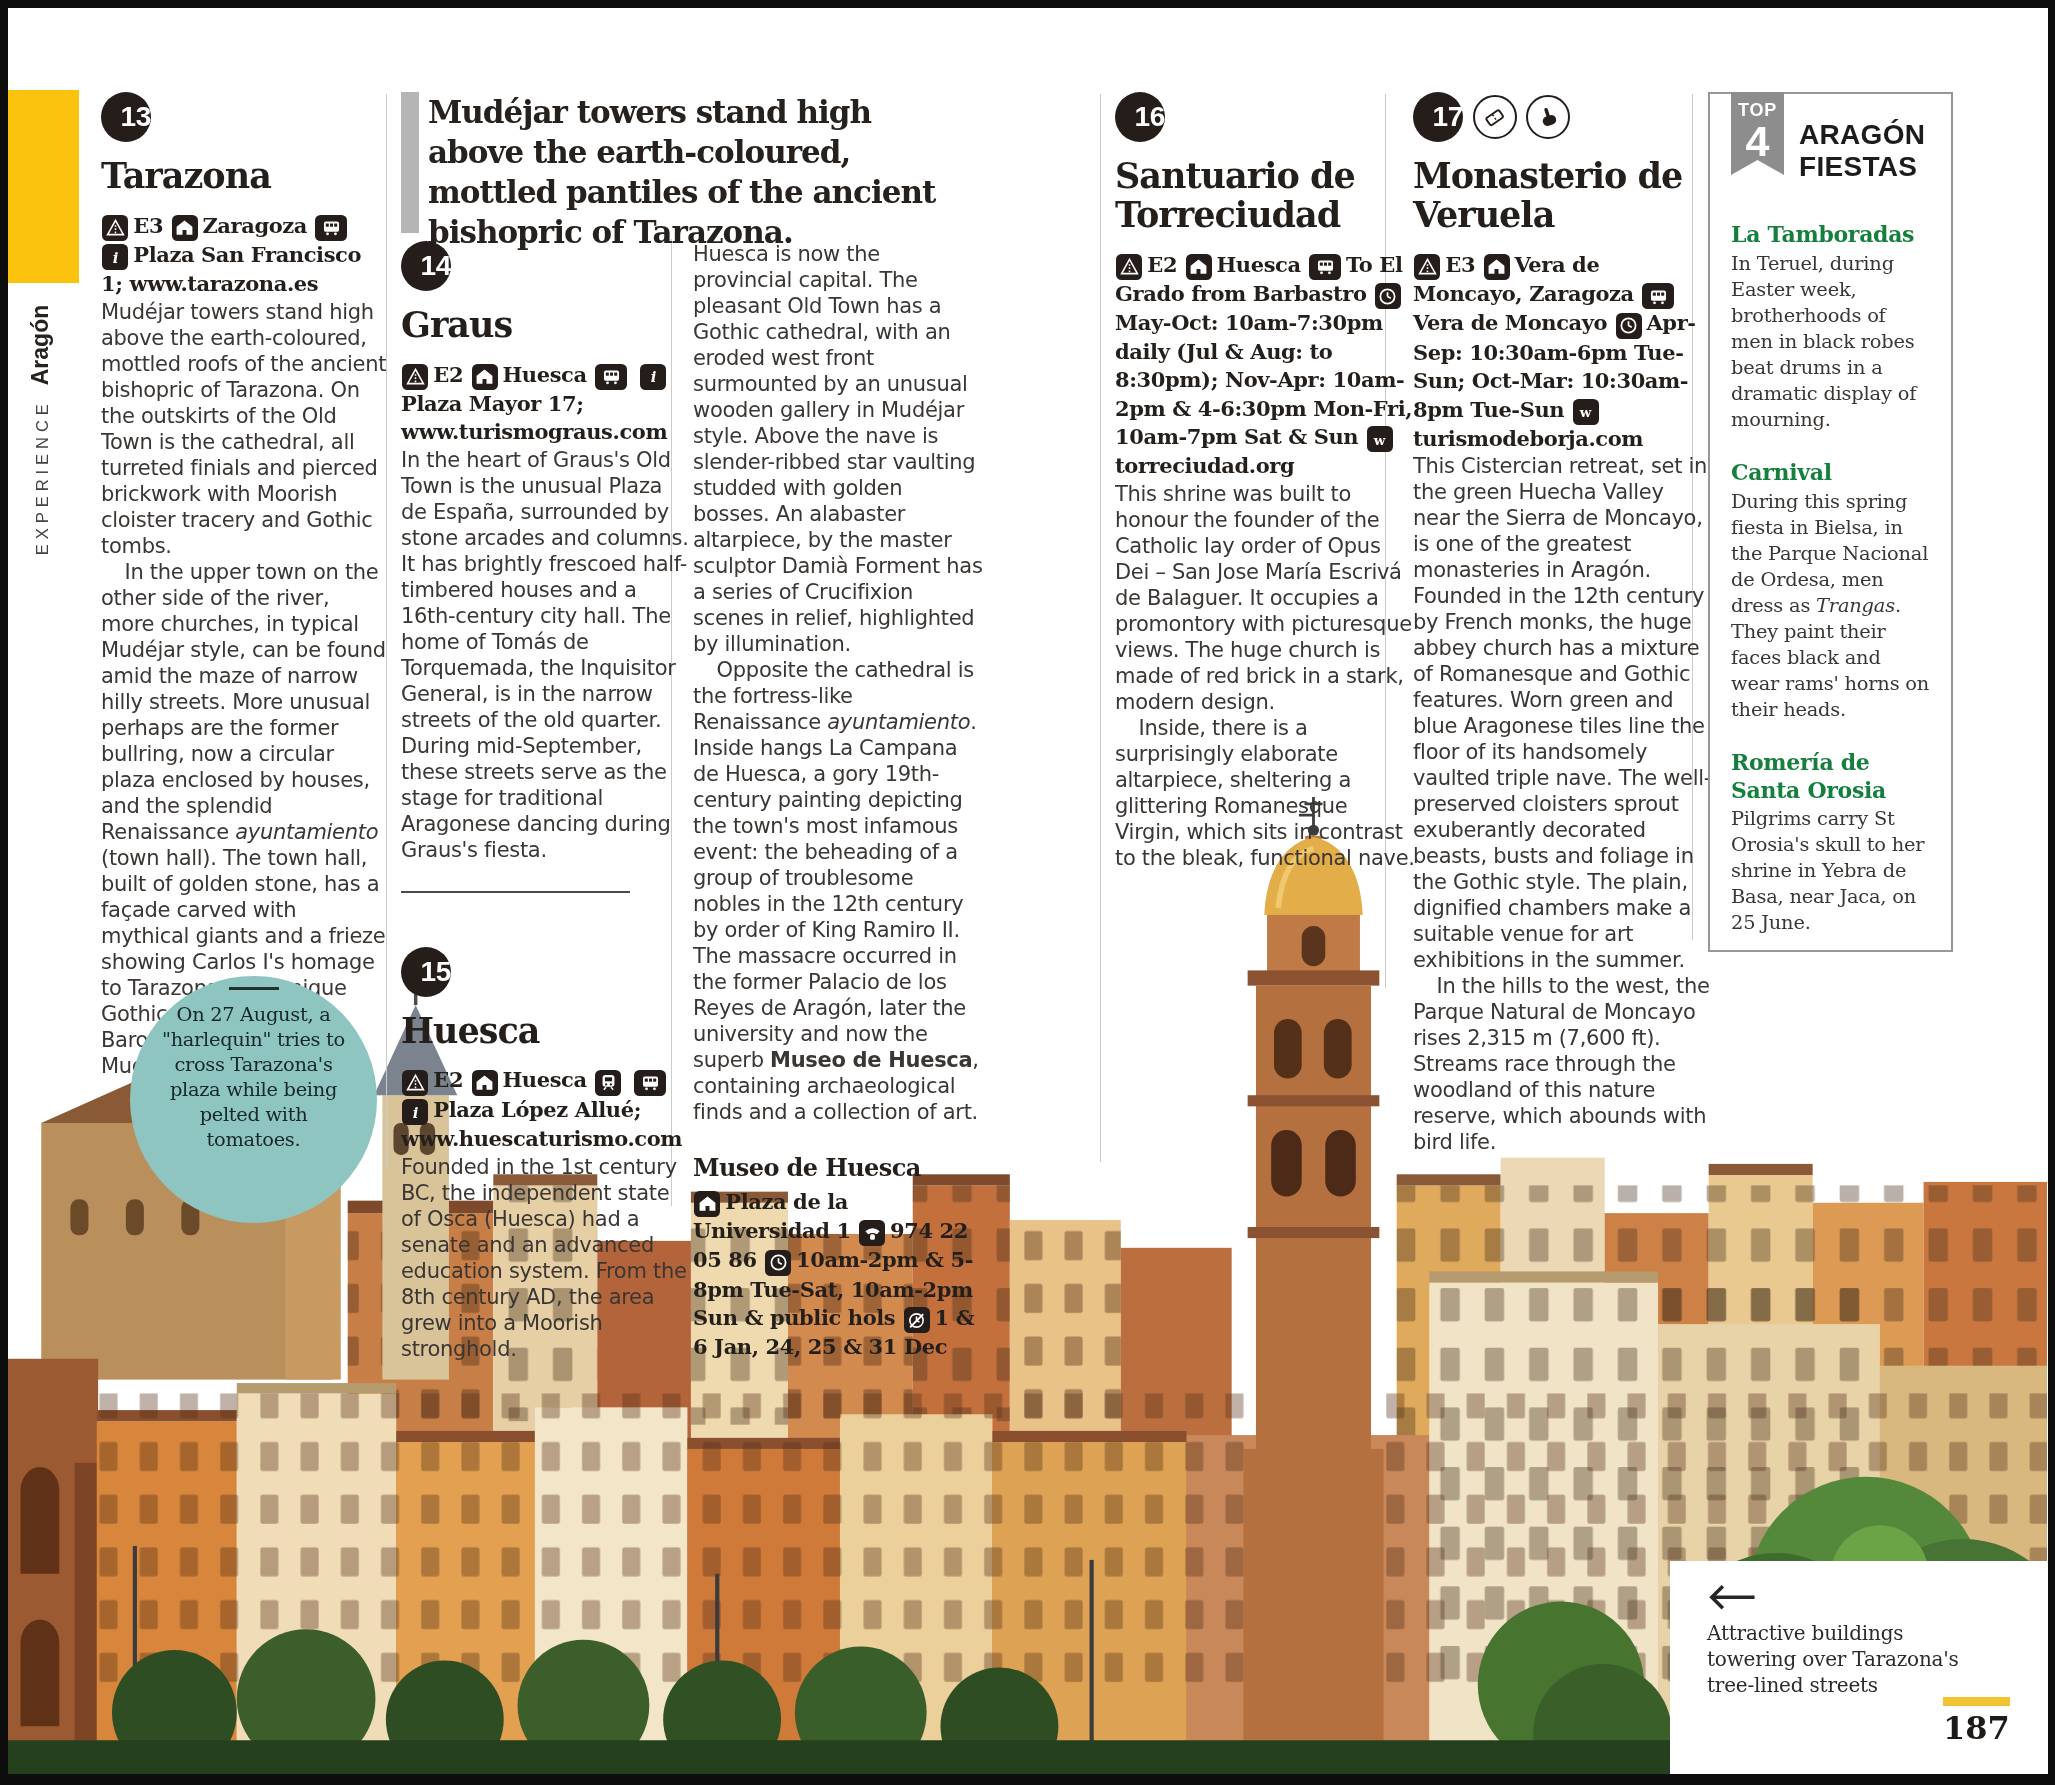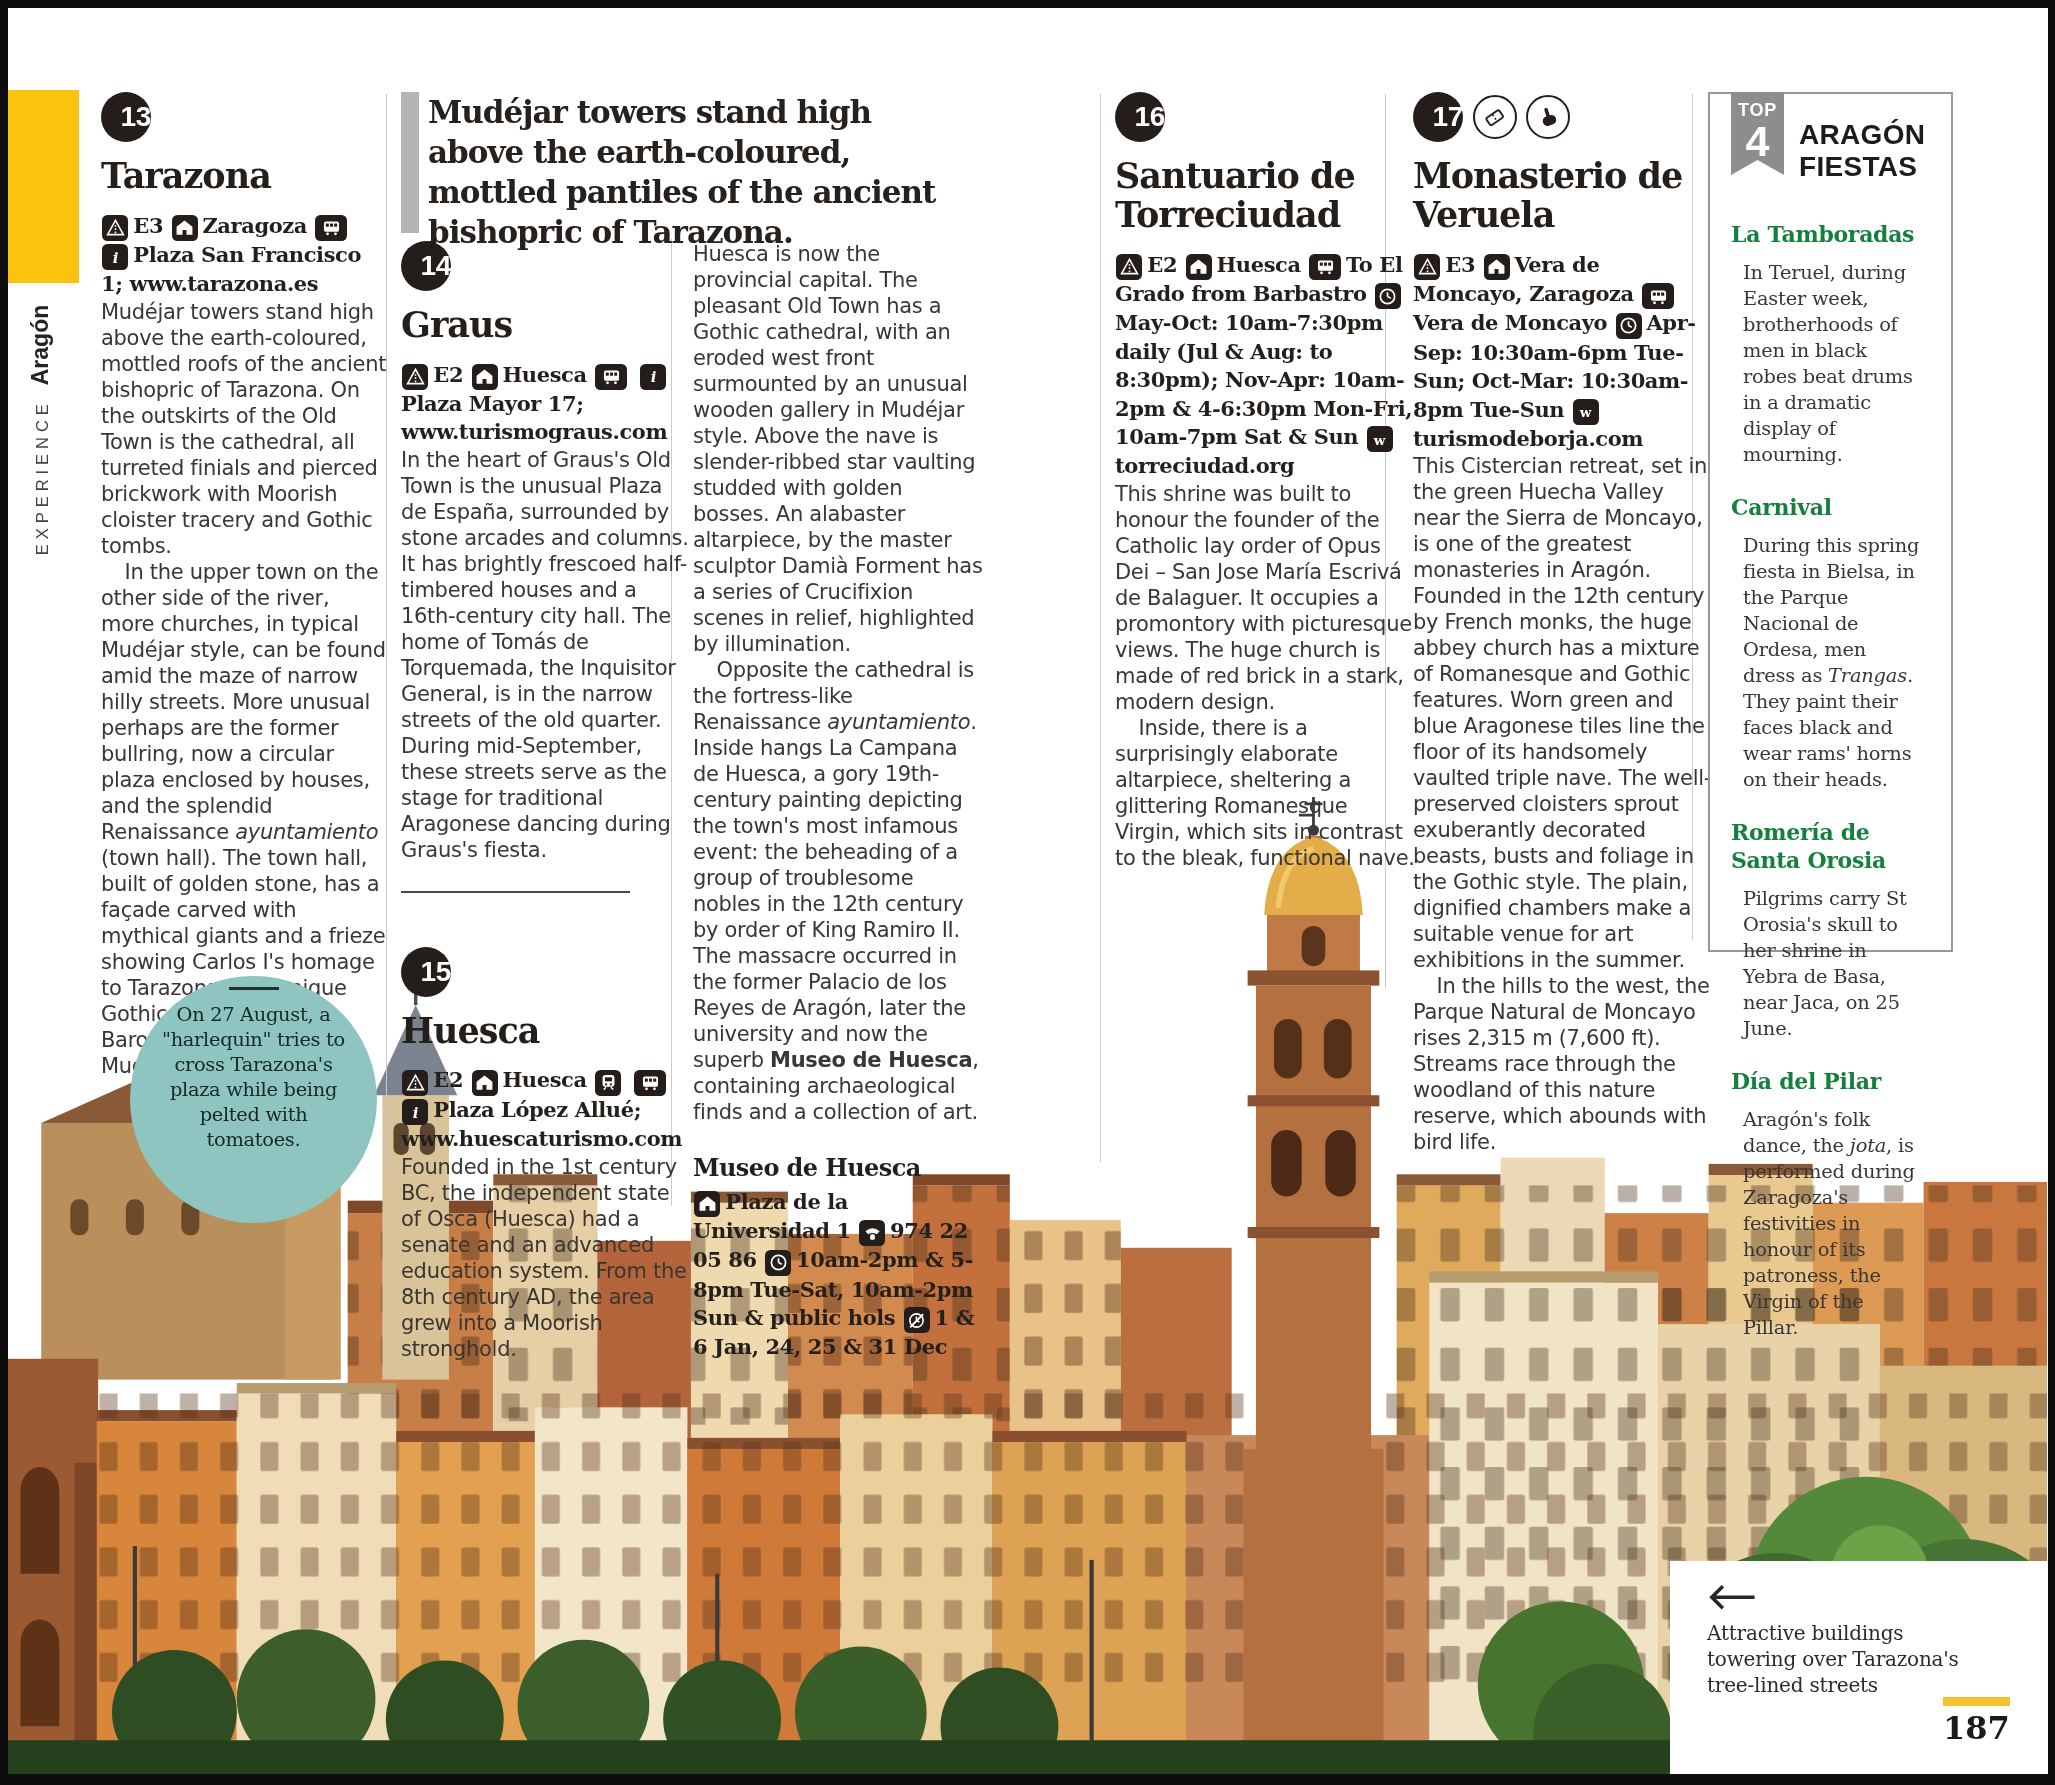--- a/index.html
+++ b/index.html
@@ -50,21 +50,21 @@
   
   .top4{position:absolute;left:1708px;top:92px;width:245px;height:860px;border:2.1px solid #979797;background:#fff;
         box-sizing:border-box;z-index:4;}
   .ribbon{position:absolute;left:21px;top:-2.1px;width:53px;height:83px;background:#8d8d8d;text-align:center;
           clip-path:polygon(0 0,100% 0,100% 100%,50% 82%,0 100%);}
   .ribbon-top{font:bold 18px/21px "Liberation Sans",sans-serif;color:#fff;margin-top:8.3px;letter-spacing:0.7px;}
   .ribbon-num{font:bold 43px/40px "Liberation Sans",sans-serif;color:#fff;}
   .top4-heading{margin:25px 14px 0 89px;font:bold 28px/32px "Liberation Sans",sans-serif;color:#1c1c1c;letter-spacing:0.3px;}
   .top4-items{padding:37px 18px 0 21px;}
   .top4-item h3{font:bold 22px/28px "DejaVu Serif",serif;color:#15803d;margin:25px 0 2.8px;letter-spacing:-0.3px;}
-  .top4-item p{font:19.4px/26px "DejaVu Serif",serif;color:#3a3633;margin:12px;letter-spacing:-0.2px;}
+  .top4-item p{font:19.4px/26px "DejaVu Serif",serif;color:#3a3633;margin:0;letter-spacing:-0.2px;}
 
   
   .photo{position:absolute;left:8.3px;top:797px;width:2039px;height:980px;z-index:1;}
 
   
   .caption-box{position:absolute;left:1670px;top:1561px;width:378px;height:216px;background:#fff;z-index:8;
                box-sizing:border-box;padding:21px 28px 0 37px;}
   .caption-arrow{color:#262626;}
   .caption-arrow svg{width:51px;height:30.5px;}
   .caption-text{font:20px/26px "DejaVu Serif",serif;color:#2e2a27;width:277px;margin-top:4.2px;letter-spacing:-0.2px;}
@@ -474,24 +474,20 @@
         <p><span>In Teruel, during Easter week, brotherhoods of men in black robes beat drums in a dramatic display of mourning.</span></p>
       </div>
       <div class="top4-item">
         <h3>Carnival</h3>
         <p><span>During this spring fiesta in Bielsa, in the Parque Nacional de Ordesa, men dress as </span><span style="font-style: italic;">Trangas</span><span>. They paint their faces black and wear rams' horns on their heads.</span></p>
       </div>
       <div class="top4-item">
         <h3>Romería de Santa Orosia</h3>
         <p><span>Pilgrims carry St Orosia's skull to her shrine in Yebra de Basa, near Jaca, on 25 June.</span></p>
       </div>
-      <div class="top4-item">
-        <h3>Día del Pilar</h3>
-        <p><span>Aragón's folk dance, the </span><span style="font-style: italic;">jota</span><span>, is performed during Zaragoza's festivities in honour of its patroness, the Virgin of the Pillar.</span></p>
-      </div>
     </div>
   </aside>
 
   <div class="caption-box">
     <div class="caption-arrow"><svg viewBox="0 0 74 44" width="51" height="30.5">
           <use href="#i-arrow-left"></use>
         </svg></div>
     <div class="caption-text">Attractive buildings towering over Tarazona's tree-lined streets</div>
     <div class="pagenum-wrap">
       <div class="pagenum-bar"></div>

